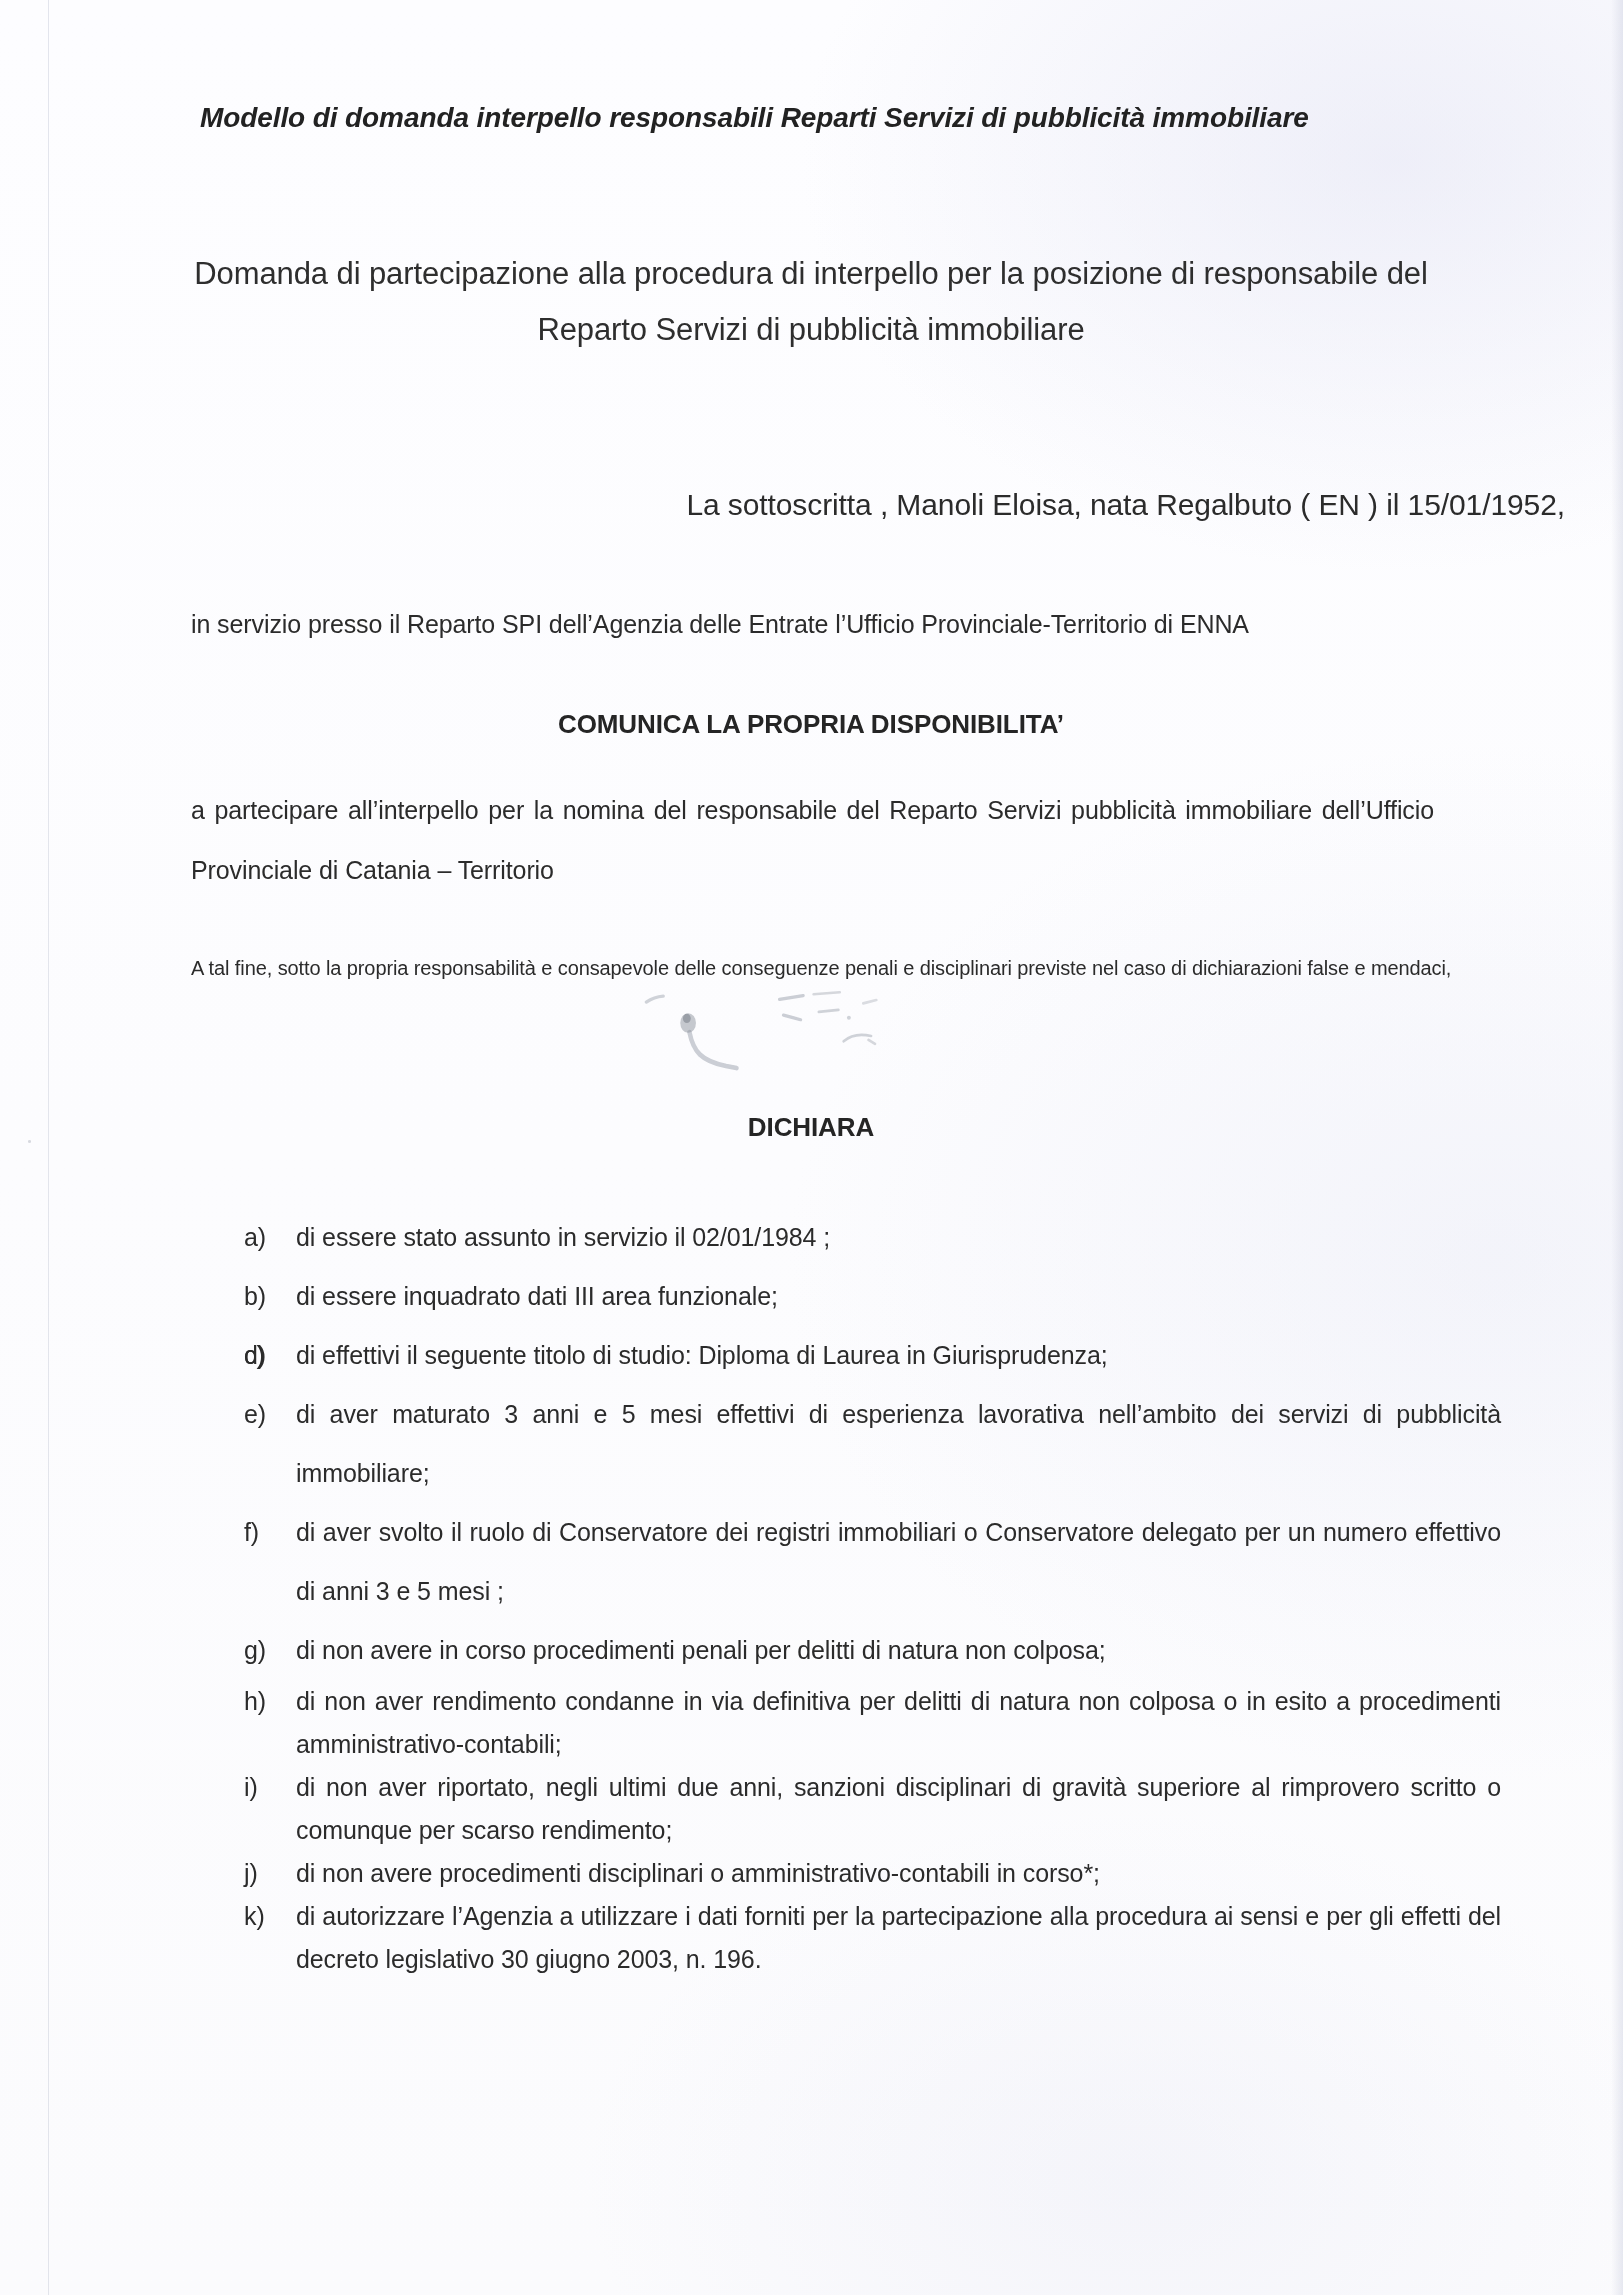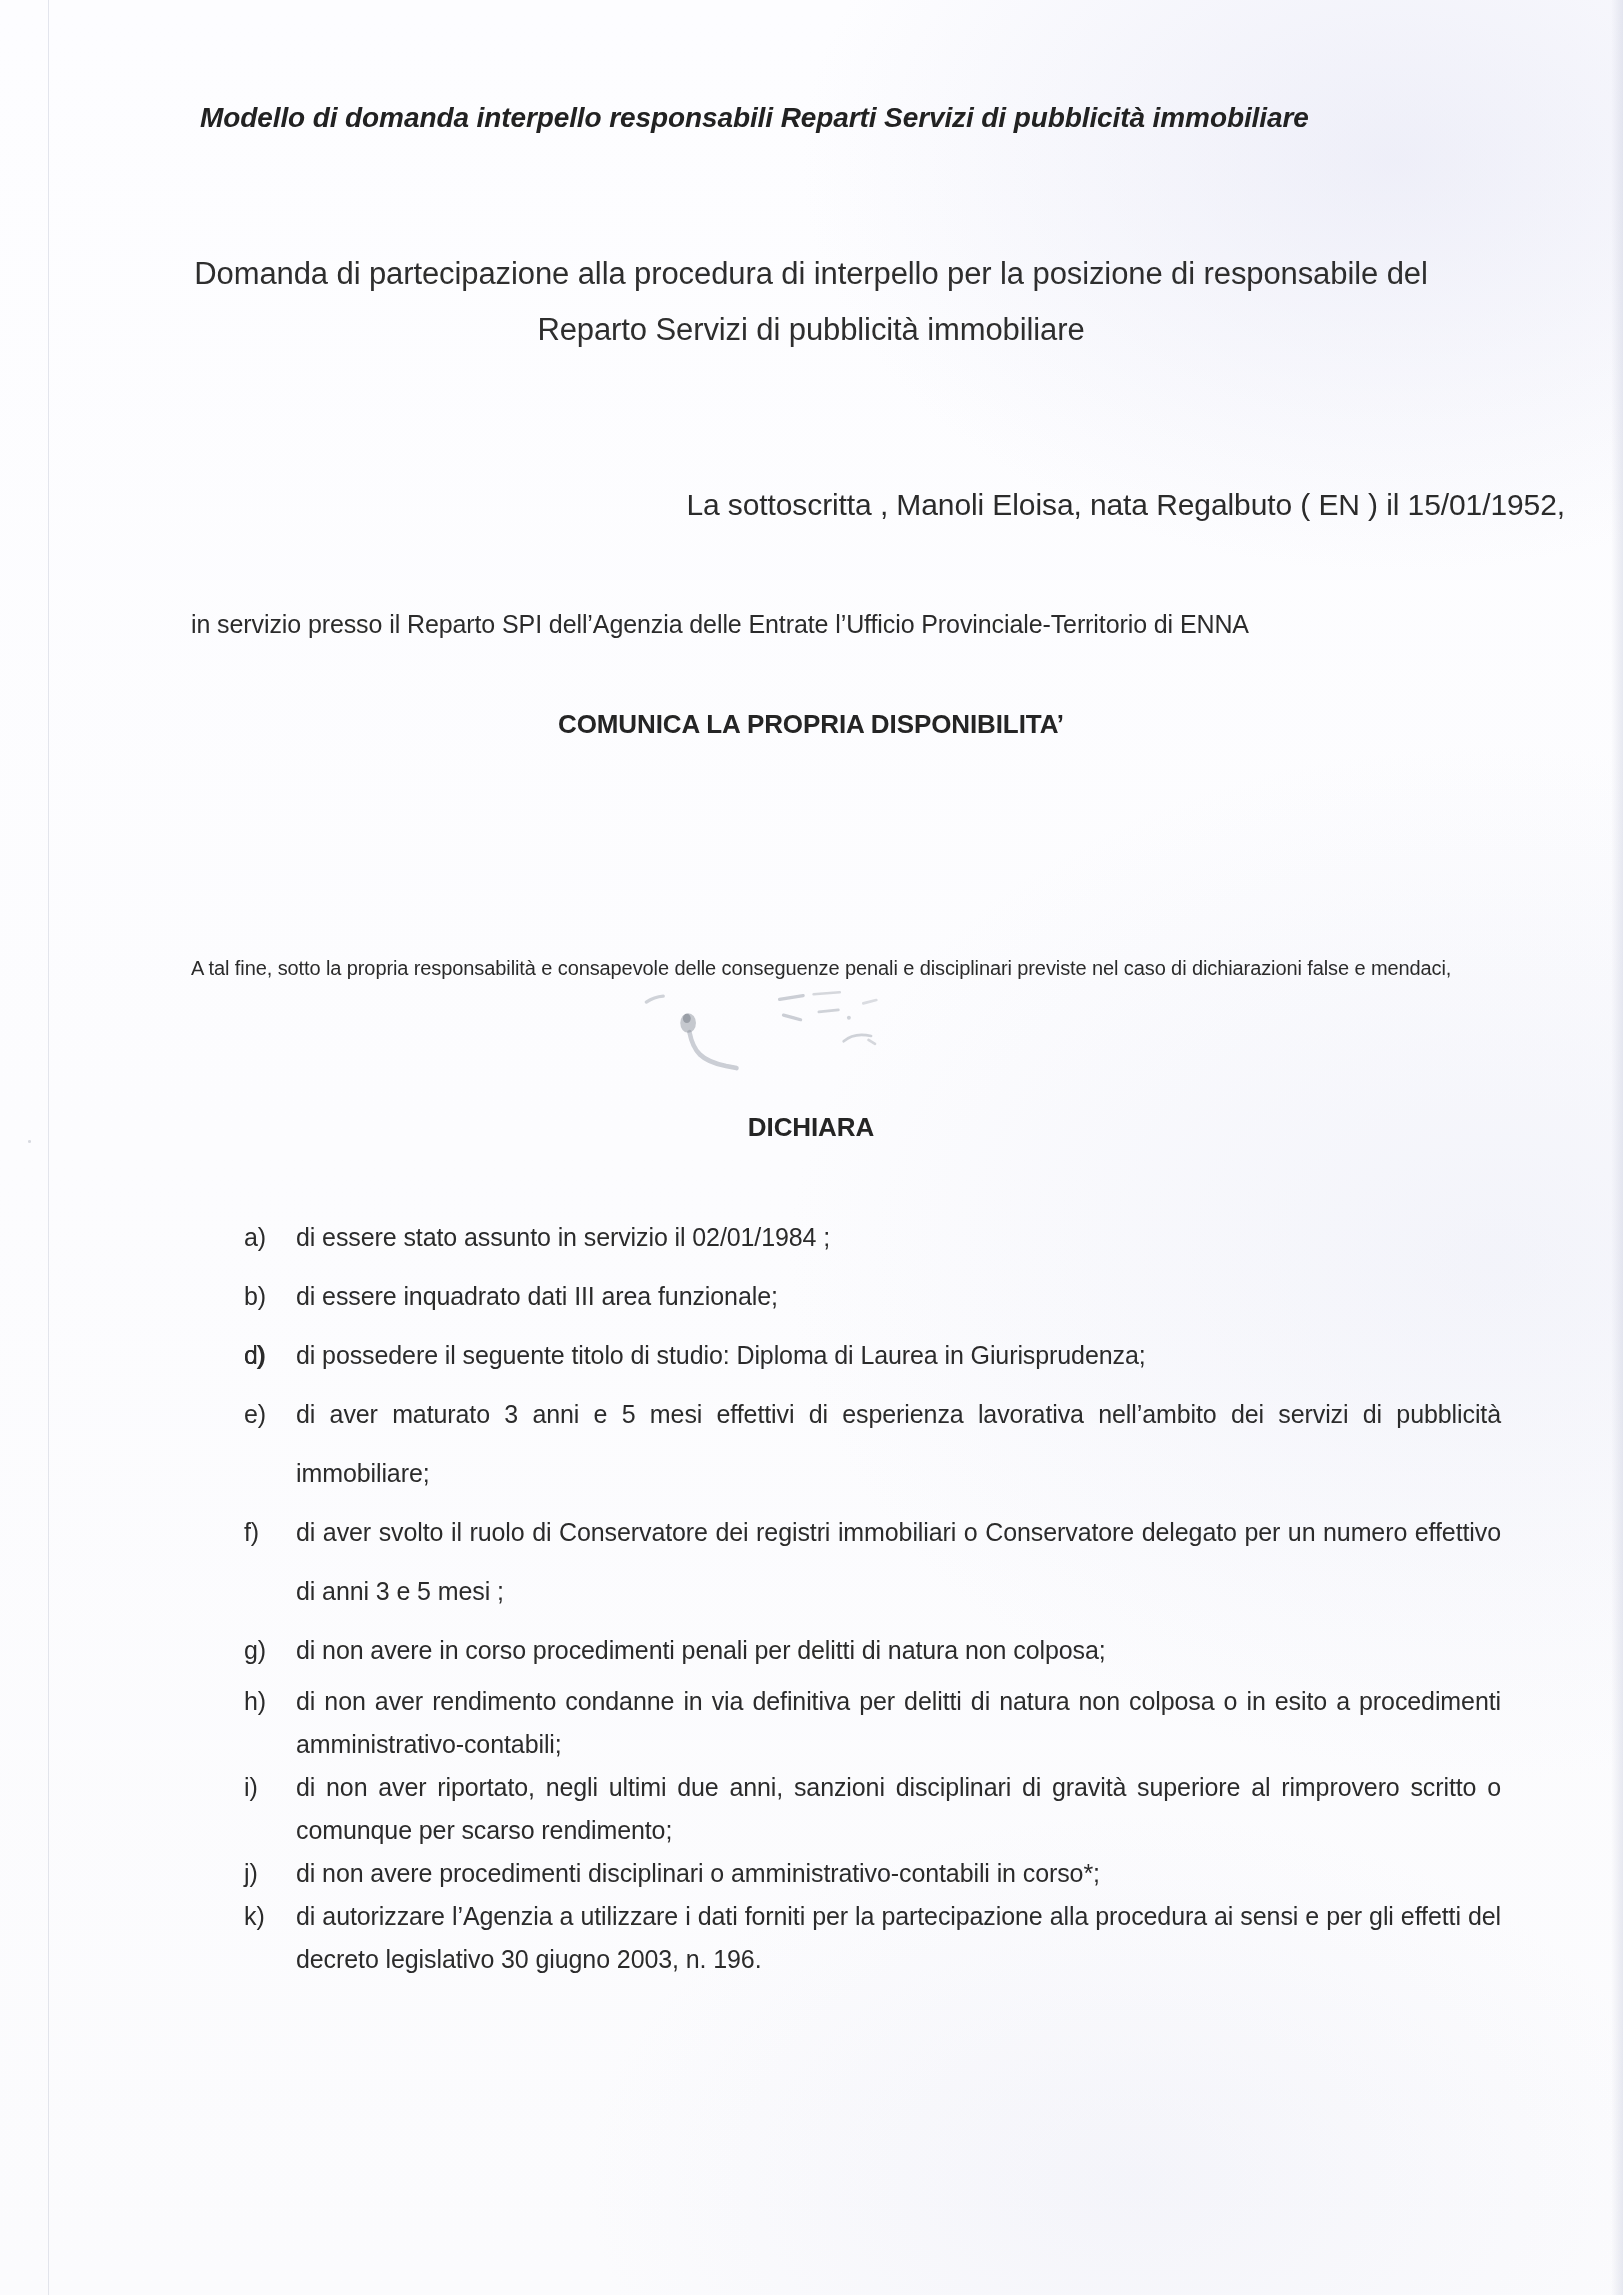--- a/index.html
+++ b/index.html
@@ -78,20 +78,21 @@
   <div class="txt header-note">Modello di domanda interpello responsabili Reparti Servizi di pubblicità immobiliare</div>
 
   <div class="txt doc-title">Domanda di partecipazione alla procedura di interpello per la posizione di responsabile del Reparto Servizi di pubblicità immobiliare</div>
 
   <div class="txt p-applicant">La sottoscritta , Manoli Eloisa, nata Regalbuto ( EN ) il 15/01/1952,</div>
 
   <div class="txt h-comunica">COMUNICA LA PROPRIA DISPONIBILITA’</div>
 
   <div class="txt p-service">in servizio presso il Reparto SPI dell’Agenzia delle Entrate l’Ufficio Provinciale-Territorio di ENNA</div>
 
+  <div class="txt p-participation">a partecipare all’interpello per la nomina del responsabile del Reparto Servizi pubblicità immobiliare dell’Ufficio Provinciale di Catania – Territorio</div>
 
   <div class="txt p-lead">A tal fine, sotto la propria responsabilità e consapevole delle conseguenze penali e disciplinari previste nel caso di dichiarazioni false e mendaci,</div>
 
   <svg class="pencil" viewBox="0 0 430 200" xmlns="http://www.w3.org/2000/svg">
     <g fill="none" stroke="#9aa0ab" stroke-linecap="round">
       <path d="M 28 32 q 12 -8 26 -9" stroke-width="5" opacity="0.45"></path>
       <path d="M 232 28 l 36 -6" stroke-width="5" opacity="0.5"></path>
       <path d="M 284 20 l 40 -3" stroke-width="4" opacity="0.4"></path>
       <path d="M 238 52 l 26 7" stroke-width="5" opacity="0.5"></path>
       <path d="M 292 47 l 30 -3" stroke-width="4" opacity="0.45"></path>
@@ -114,21 +115,21 @@
     </div>
     <div class="decl-item">
       <span class="decl-letter">b)</span>
       <span>di essere inquadrato dati III area funzionale;</span>
     </div>
     <div class="decl-item">
       <span class="decl-letter">c)</span>
     </div>
     <div class="decl-item">
       <span class="decl-letter">d)</span>
-      <span>di possedere il seguente titolo di studio: Diploma di Laurea in Giurisprudenza;</span>
+      <span>di effettivi il seguente titolo di studio: Diploma di Laurea in Giurisprudenza;</span>
     </div>
     <div class="decl-item">
       <span class="decl-letter">e)</span>
       <span>di aver maturato 3 anni e 5 mesi effettivi di esperienza lavorativa nell’ambito dei servizi di pubblicità immobiliare;</span>
     </div>
     <div class="decl-item">
       <span class="decl-letter">f)</span>
       <span>di aver svolto il ruolo di Conservatore dei registri immobiliari o Conservatore delegato per un numero effettivo di anni 3 e 5 mesi ;</span>
     </div>
     <div class="decl-item">

